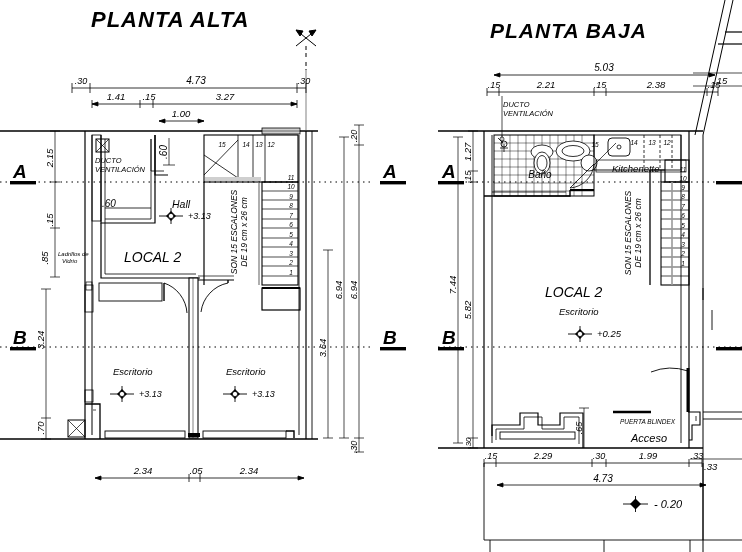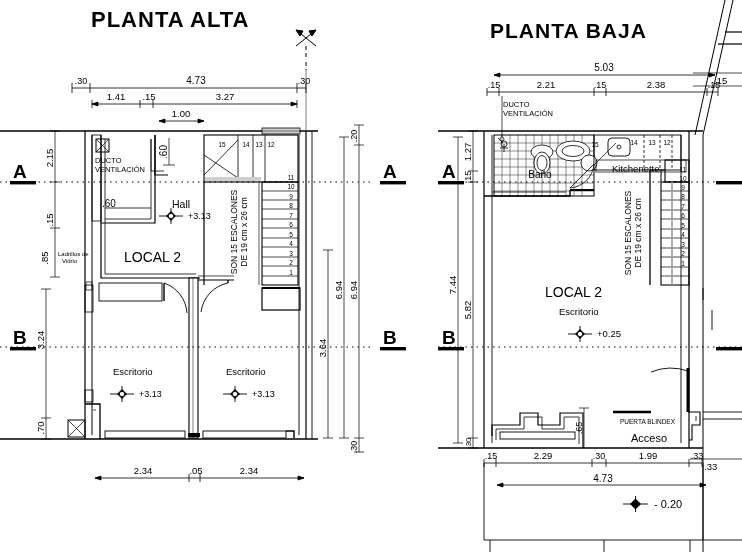--- a/index.html
+++ b/index.html
@@ -1,18 +1,18 @@
 <!DOCTYPE html>
 <html><head>
 <meta charset="utf-8">
 <style>
   html,body{margin:0;padding:0;background:#ffffff;}
   body{width:742px;height:552px;position:relative;overflow:hidden;
        font-family:"Liberation Sans", sans-serif; color:#000;}
-  .plan{position:absolute;top:0;left:0;width:742px;height:552px;}
+  .plan{position:absolute;top:0;left:0;width:742px;height:552px;font-style:italic;}
   svg{display:block;}
   .ttl{font-family:"Liberation Sans",sans-serif;font-weight:bold;}
   text{font-family:"Liberation Sans",sans-serif;fill:#000;}
 </style>
 </head>
 <body>
 
 <div class="plan">
 <svg width="742" height="552" viewBox="0 0 742 552">
 

